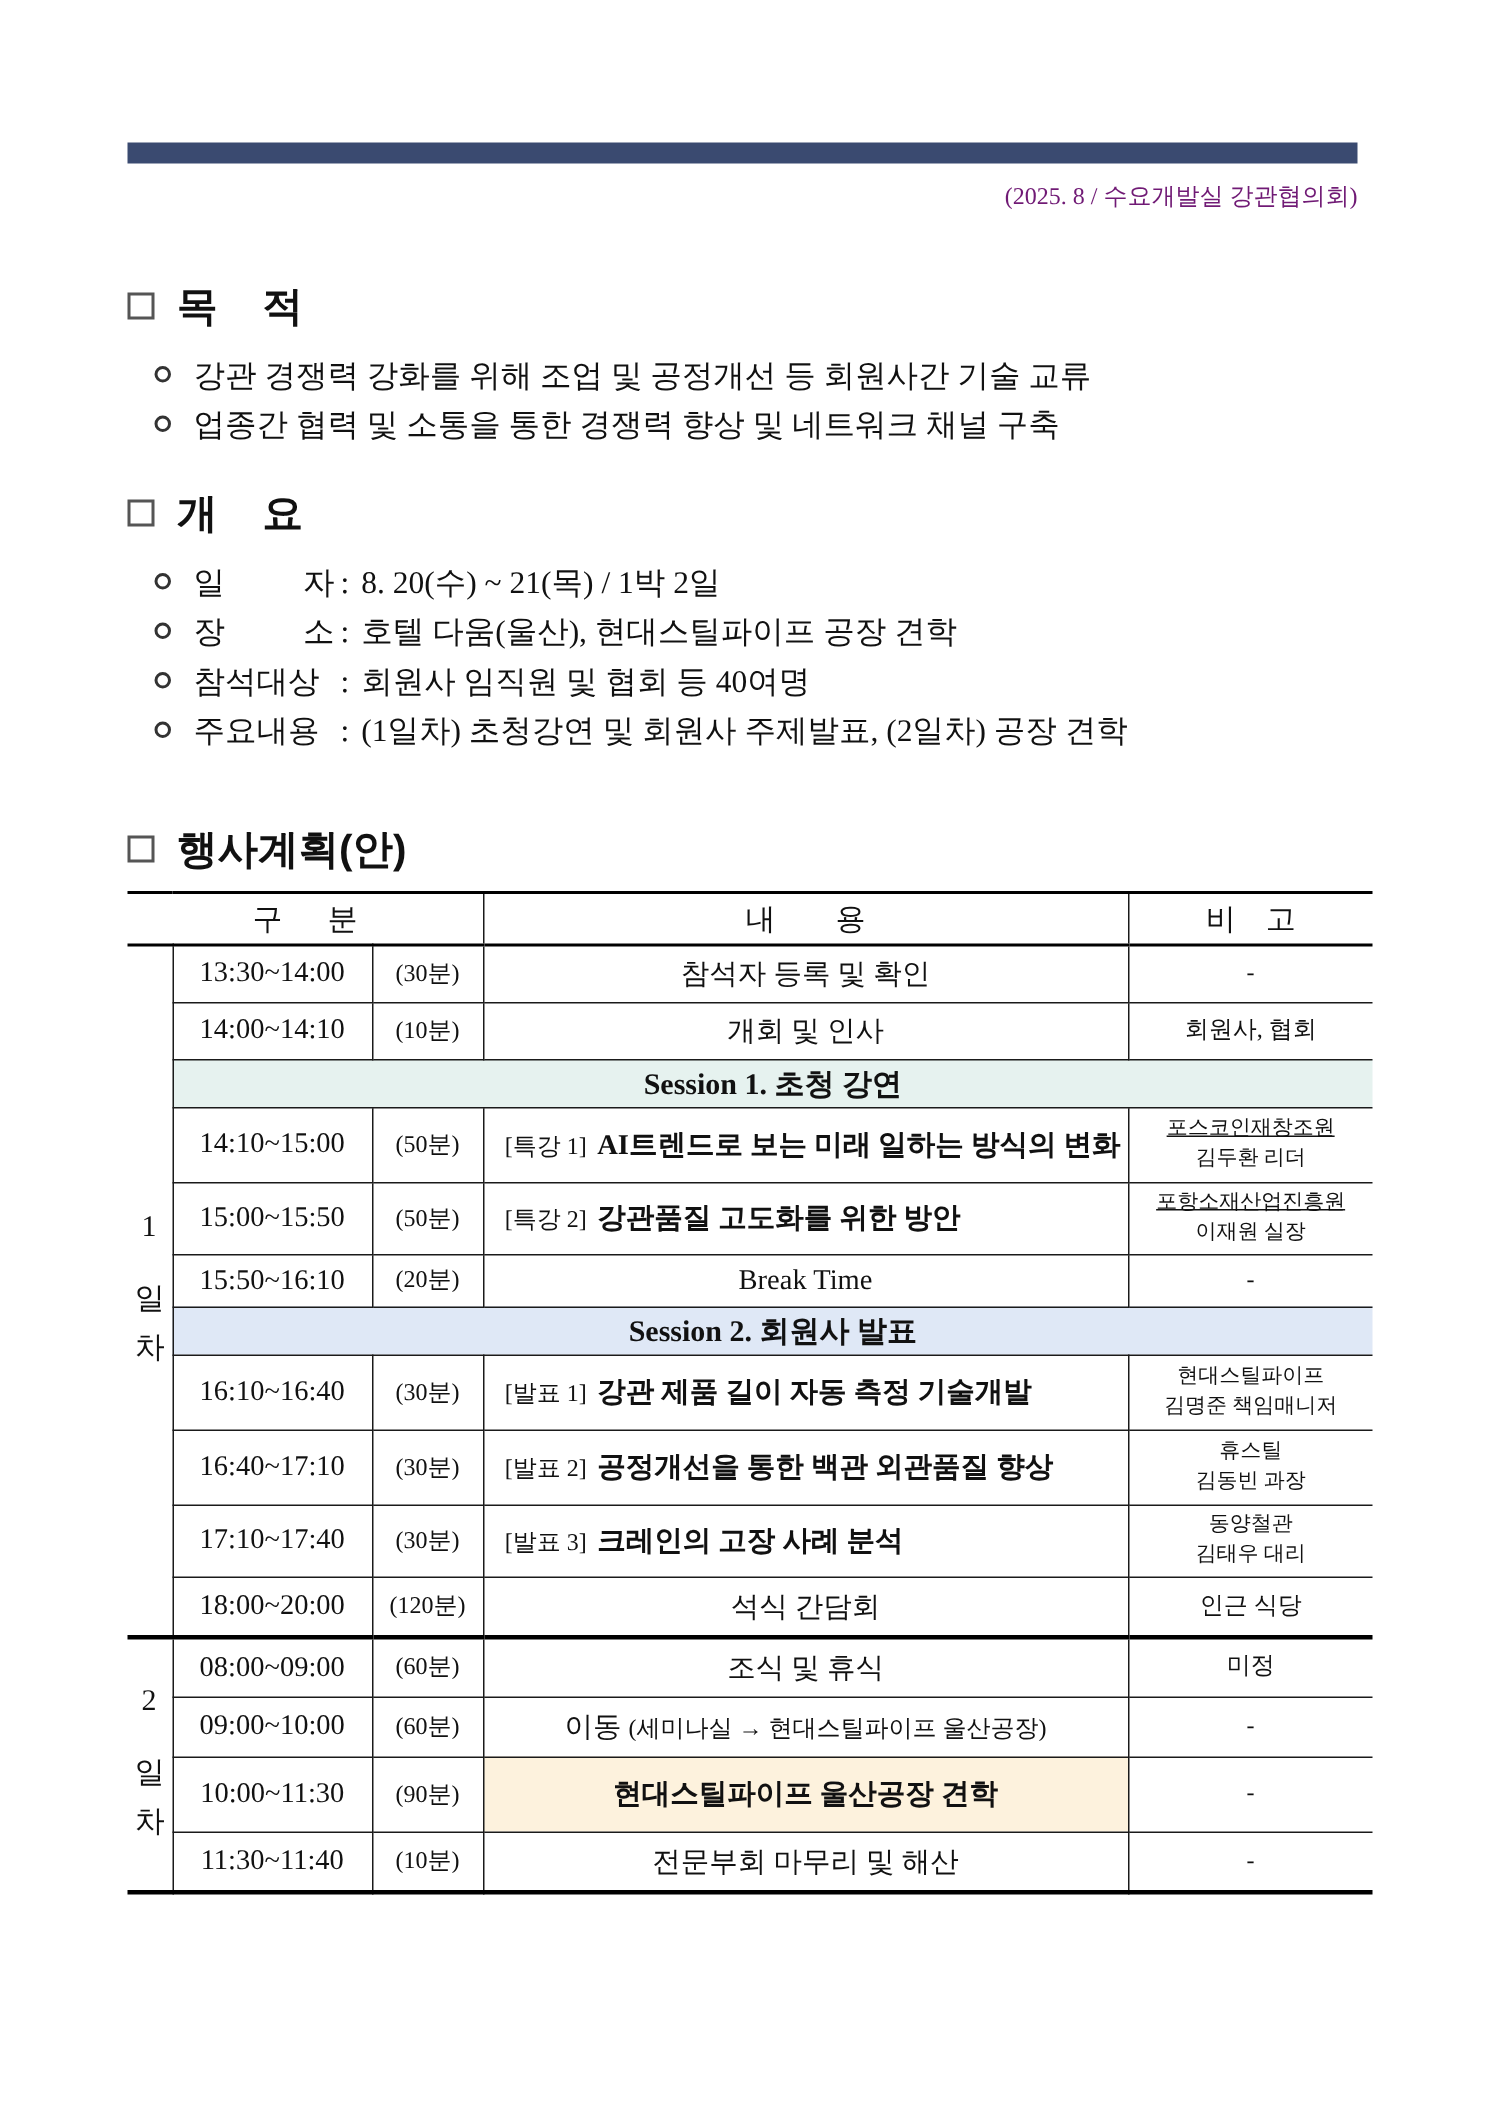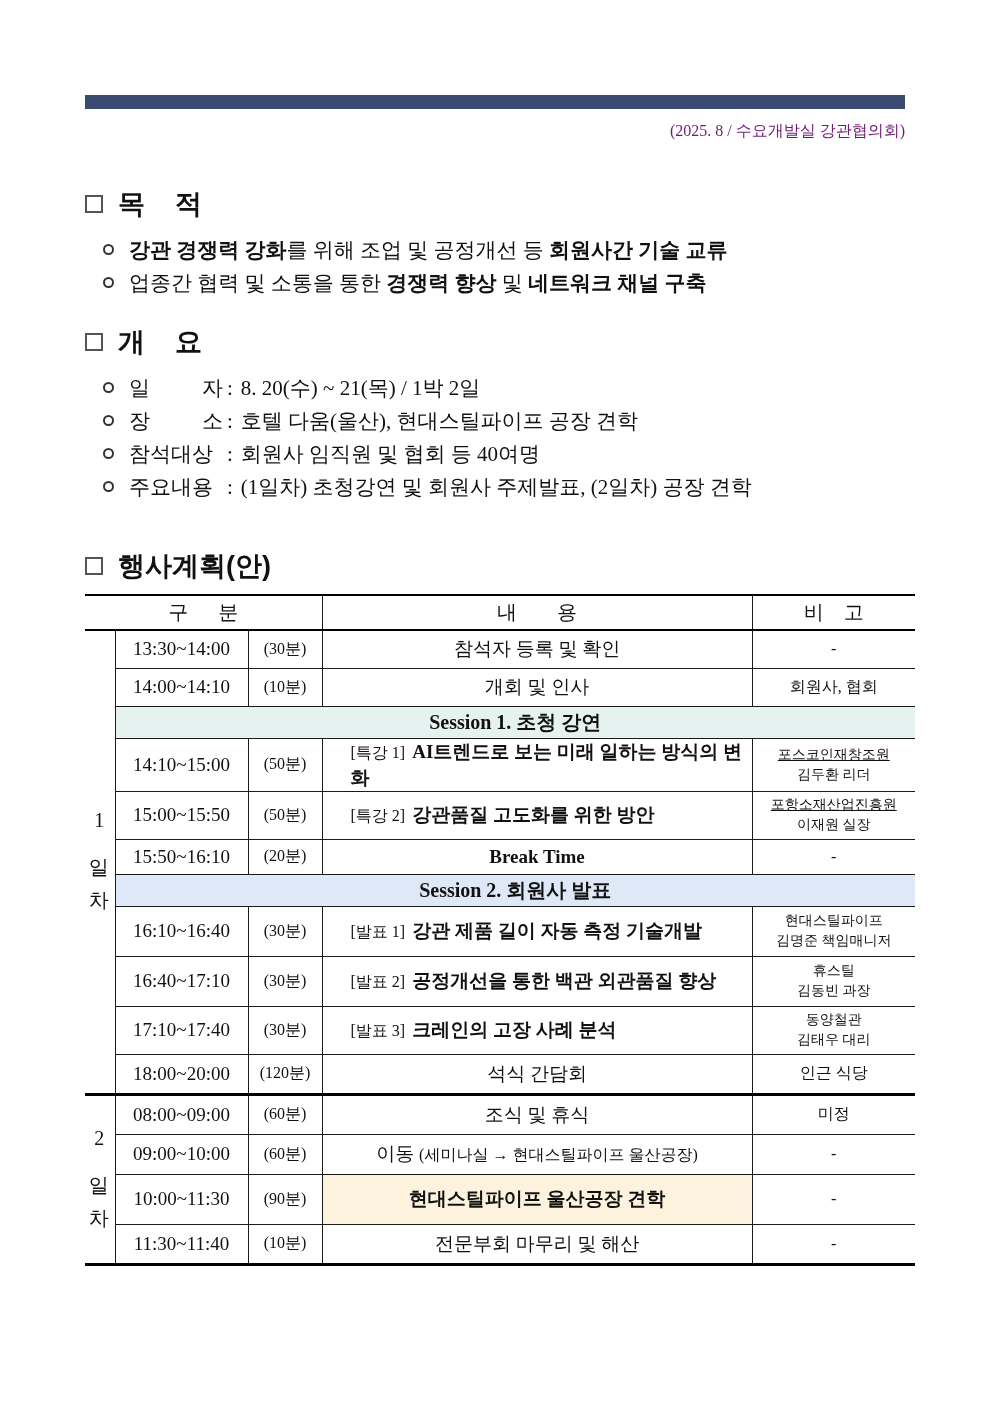--- a/index.html
+++ b/index.html
@@ -28,21 +28,21 @@
   .pre{white-space:pre}
   .mt-purpose{margin-top:44px}
   .mt-overview{margin-top:24px}
   .mt-plan{margin-top:44px}
 
   
   .bullets{margin:12px 0 0 18px}
   .bullet{display:flex;align-items:flex-start;font-size:21px;line-height:33px}
   .circ{width:11px;height:11px;border:2px solid #333;border-radius:50%;flex:none;
         margin:10px 15px 0 0}
-  .b{font-weight:700}
+  .b{font-weight:400}
   .ov-label{display:inline-block;width:94px;text-align:justify;text-align-last:justify;
             white-space:normal}
   .colon{margin:0 8px 0 4px}
 
   
   table{border-collapse:collapse;margin:10px 0 0 85px;width:830px;table-layout:fixed;
         border-top:2px solid #000;border-bottom:3px solid #000}
   col.c-day{width:30px}col.c-time{width:133px}col.c-dur{width:74px}
   col.c-cnt{width:430px}col.c-rmk{width:163px}
   th,td{border:1px solid var(--border);vertical-align:middle}
@@ -50,21 +50,21 @@
   tr>*:last-child{border-right:none}
   thead th{font-weight:400;font-size:20px;text-align:center;height:35px;white-space:pre;
            border-bottom:2px solid #000}
   td{text-align:center}
   td.day{writing-mode:initial}
   td.day span{writing-mode:vertical-rl;text-orientation:upright;letter-spacing:13px;
               font-size:20px;display:inline-block}
   td.time{font-size:19px}
   td.dur{font-size:16px}
   td.cnt{font-size:19px}
-  td.cnt.left{text-align:left;padding-left:28px}
+  td.cnt.left{text-align:left;padding-left:14px}
   .pfx{font-size:16px;margin-right:7px}
   .ttl{font-size:19px;font-weight:700}
   td.session{font-weight:700;font-size:20px;height:32px}
   tr.s1 td.session{background:var(--session1-bg)}
   tr.s2 td.session{background:var(--session2-bg)}
   td.rmk{font-size:16px}
   .rm2{font-size:14px;line-height:1.4}
   .u{text-decoration:underline}
   td.hl{background:var(--highlight-bg);font-weight:700}
   .sub{font-size:16px}

